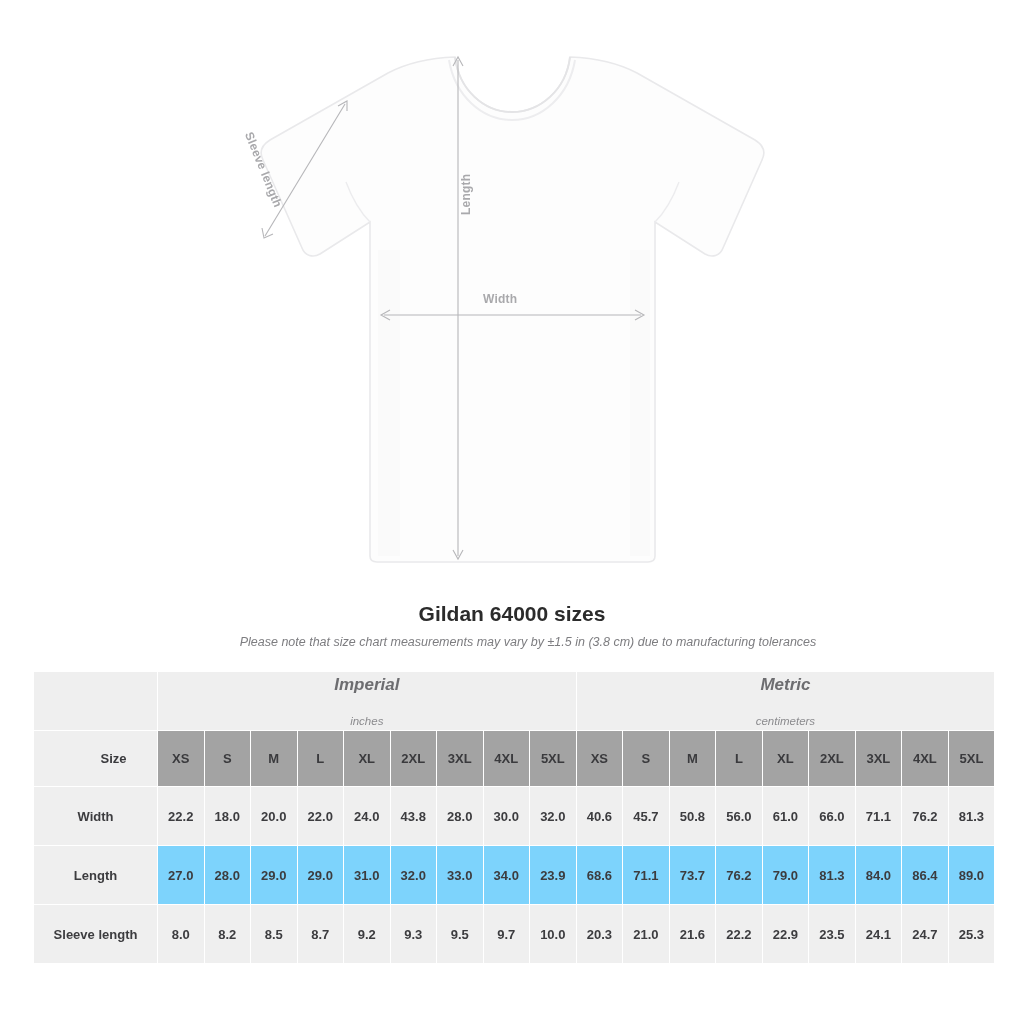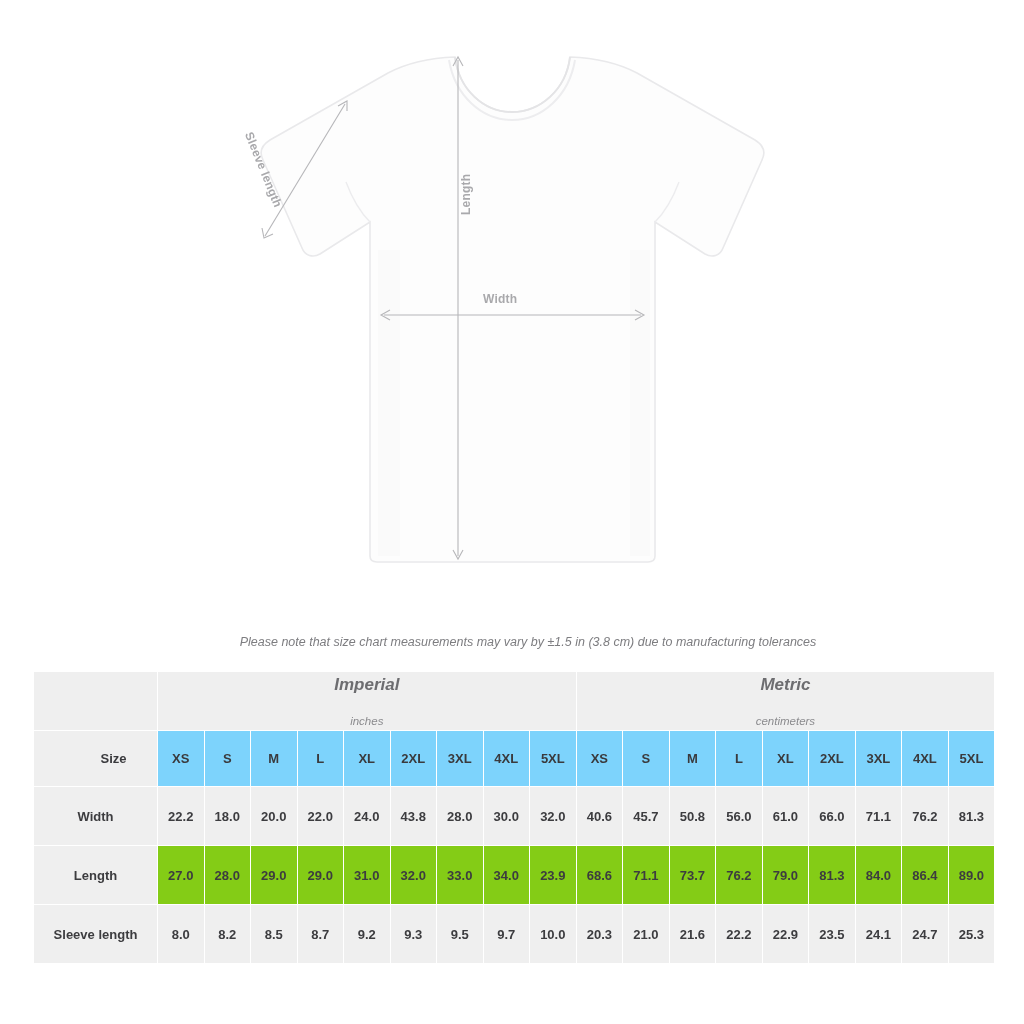--- a/index.html
+++ b/index.html
@@ -95,26 +95,26 @@
     height: 62px;
     font-size: 17px;
     font-style: italic;
     color: #6f6f72;
   }
   .unit-cell .unit-name { font-size: 17px; font-weight: bold; color: #6d6d70; }
   .unit-cell .unit-sub { font-size: 11.5px; font-style: italic; font-weight: normal; color: #8b8b8e; margin-top: 20px; }
   .corner-cell { background: #e7e7e7; border-color: #e7e7e7; }
 
   
-  tr.size-row td { background: #7dd3fc; height: 56px; font-size: 13px; color: #3a3a3d; }
+  tr.size-row td { background: #a3a3a3; height: 56px; font-size: 13px; color: #3a3a3d; }
   tr.size-row td.rowhead { background: #efefef; padding-left: 36px; }
 
   
   tr.data-row td { font-size: 13px; font-weight: bold; }
-  tr.data-row.alt td { background: #84cc16; }
+  tr.data-row.alt td { background: #7dd3fc; }
   td.rowhead {
     background: #efefef;
     font-size: 13px;
     font-weight: bold;
     color: #3a3a3d;
   }
   tr.data-row.alt td.rowhead { background: #efefef; }
   .first-col { width: 124px; }
   .dcol { width: 46.5px; }
 </style>
@@ -172,20 +172,21 @@
         <path d="M338 106 L347 101 L347 111" fill="none"></path>
         <path d="M262 228 L264 238 L273 234" fill="none"></path>
       </g>
     </svg>
 
     <div class="dim-label" id="label-sleeve">Sleeve length</div>
     <div class="dim-label" id="label-length">Length</div>
     <div class="dim-label" id="label-width">Width</div>
   </div>
 
+  <div id="title">Gildan 64000 sizes</div>
   <div id="subtitle">Please note that size chart measurements may vary by ±1.5 in (3.8 cm) due to manufacturing tolerances</div>
 
   <div id="table-wrap">
     <table class="size-chart">
       <colgroup>
         <col class="first-col">
         <col class="dcol">
           <col class="dcol">
           <col class="dcol">
           <col class="dcol">

